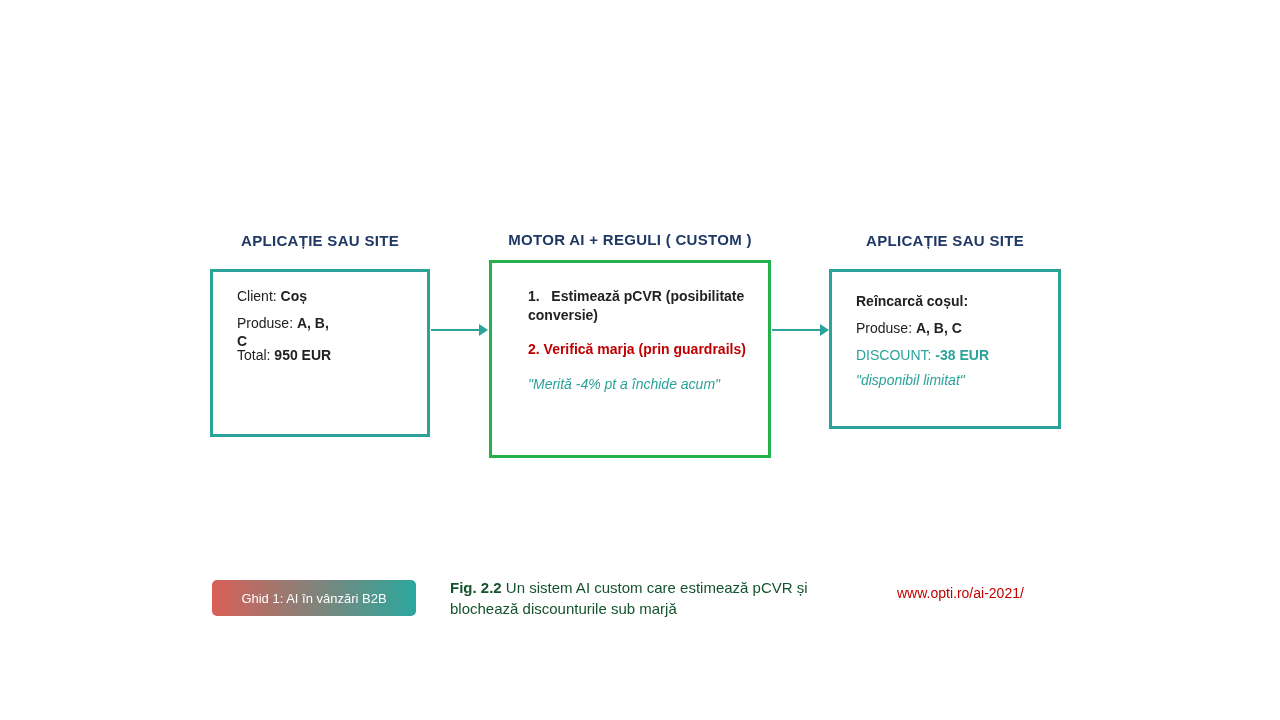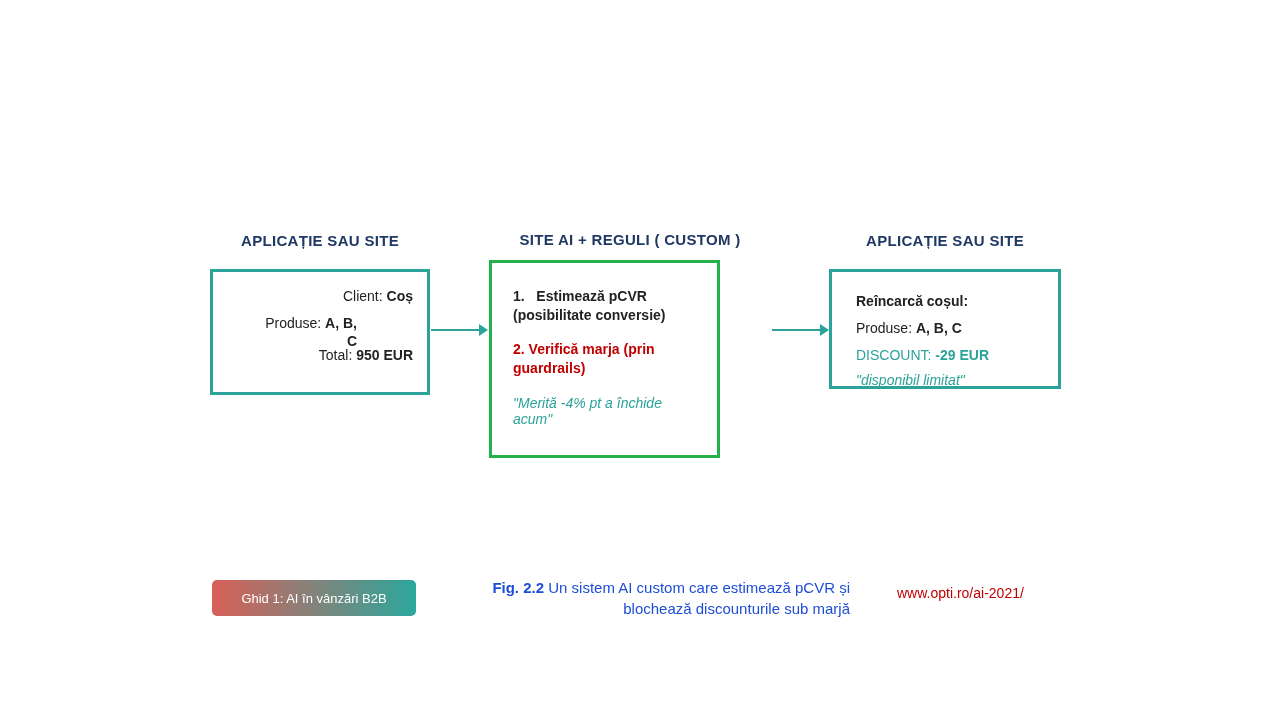--- a/index.html
+++ b/index.html
@@ -20,23 +20,23 @@
   .col-heading{
     position:absolute;
     font-size:15px;font-weight:bold;color:var(--heading-navy);
     text-align:center;letter-spacing:.3px;
   }
   #heading-left{left:210px;top:232px;width:220px;}
   #heading-engine{left:450px;top:231px;width:360px;}
   #heading-right{left:829px;top:232px;width:232px;}
 
   .box{position:absolute;background:#ffffff;}
-  #box-cart{left:210px;top:269px;width:220px;height:126px;border:3px solid var(--teal);padding:15px 14px 0 40px;text-align:right;}
-  #box-engine{left:489px;top:260px;width:231px;height:198px;border:3px solid var(--green);padding:24px 18px 0 21px;}
-  #box-result{left:829px;top:269px;width:232px;height:120px;border:3px solid var(--teal);padding:21px 12px 0 24px;}
+  #box-cart{left:210px;top:269px;width:220px;height:168px;border:3px solid var(--teal);padding:15px 14px 0 24px;}
+  #box-engine{left:489px;top:260px;width:282px;height:198px;border:3px solid var(--green);padding:24px 18px 0 36px;}
+  #box-result{left:829px;top:269px;width:232px;height:160px;border:3px solid var(--teal);padding:21px 12px 0 24px;}
 
   .line{font-size:14px;line-height:19px;margin-bottom:8px;}
   .line b{font-weight:bold;}
   #line-produse-left{max-width:104px;line-height:18px;margin-bottom:-4px;}
 
   .step{font-size:14px;font-weight:bold;line-height:19px;margin-bottom:15px;max-width:242px;}
   .step.red{color:var(--red);}
   .quote{font-size:14px;font-style:italic;color:var(--teal);margin-top:17px;}
 
   #box-result .title{font-weight:bold;font-size:14px;margin-bottom:10px;}
@@ -55,36 +55,36 @@
 
   .badge{
     position:absolute;left:212px;top:580px;width:204px;height:36px;
     border-radius:5px;
     background:linear-gradient(90deg,var(--badge-gradient-start),var(--badge-gradient-end));
     color:#ffffff;font-size:13px;
     display:flex;align-items:center;justify-content:center;
   }
   .caption{
     position:absolute;left:450px;top:577px;width:400px;
-    font-size:15px;line-height:21px;text-align:right;color:#1d4ed8;
+    font-size:15px;line-height:21px;text-align:left;color:#14532d;
   }
   .caption b{font-weight:bold;}
   .site-link{
     position:absolute;left:897px;top:585px;width:170px;
     font-size:14px;color:var(--link-red);text-decoration:none;
     cursor:pointer;white-space:nowrap;
   }
 </style>
 </head>
 <body>
 
 <div class="slide">
 
   <h2 id="heading-left" class="col-heading">APLICAȚIE SAU SITE</h2>
-  <h2 id="heading-engine" class="col-heading">SITE AI + REGULI ( CUSTOM )</h2>
+  <h2 id="heading-engine" class="col-heading">MOTOR AI + REGULI ( CUSTOM )</h2>
   <h2 id="heading-right" class="col-heading">APLICAȚIE SAU SITE</h2>
 
   <div id="box-cart" class="box">
     <p class="line"><span>Client: </span><b>Coș</b></p>
     <p id="line-produse-left" class="line"><span>Produse: </span><b>A, B, C</b></p>
     <p class="line"><span>Total: </span><b>950 EUR</b></p>
   </div>
 
   <div class="arrow" id="arrow-1"></div>
 
@@ -92,21 +92,21 @@
     <p class="step">1.&nbsp;&nbsp; Estimează pCVR (posibilitate conversie)</p>
     <p class="step red">2. Verifică marja (prin guardrails)</p>
     <p class="quote">"Merită -4% pt a închide acum"</p>
   </div>
 
   <div class="arrow" id="arrow-2"></div>
 
   <div id="box-result" class="box">
     <p class="title">Reîncarcă coșul:</p>
     <p class="line"><span>Produse: </span><b>A, B, C</b></p>
-    <p class="teal-line"><span>DISCOUNT: </span><b>-29 EUR</b></p>
+    <p class="teal-line"><span>DISCOUNT: </span><b>-38 EUR</b></p>
     <p class="note">"disponibil limitat"</p>
   </div>
 
   <div class="badge">
       <span>Ghid 1: AI în vânzări B2B</span>
     </div>
 
   <p class="caption"><b>Fig. 2.2</b><span> Un sistem AI custom care estimează pCVR și blochează discounturile sub marjă</span></p>
 
   <a class="site-link">www.opti.ro/ai-2021/</a>

